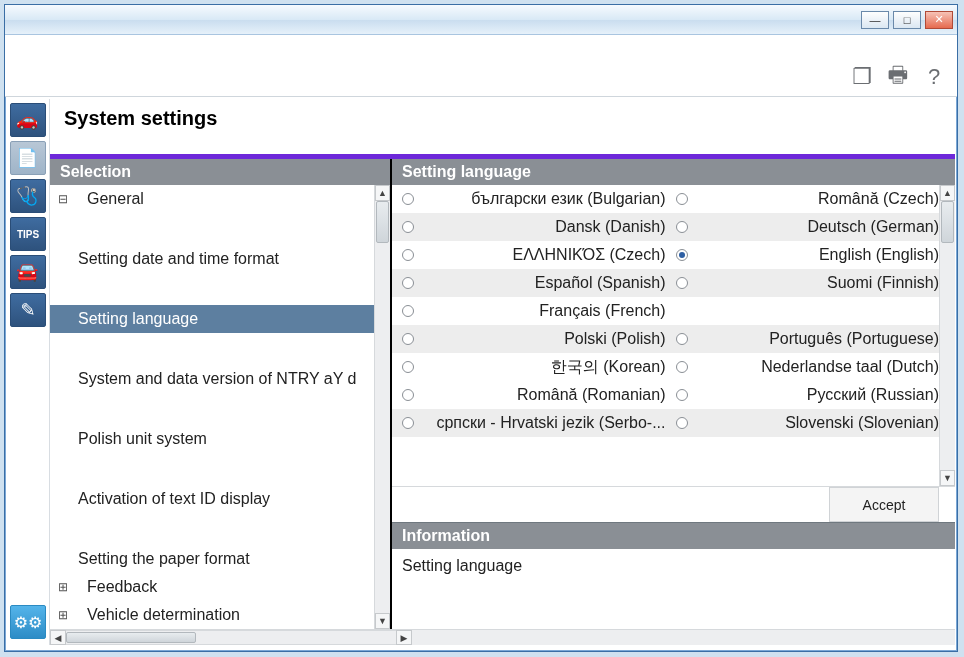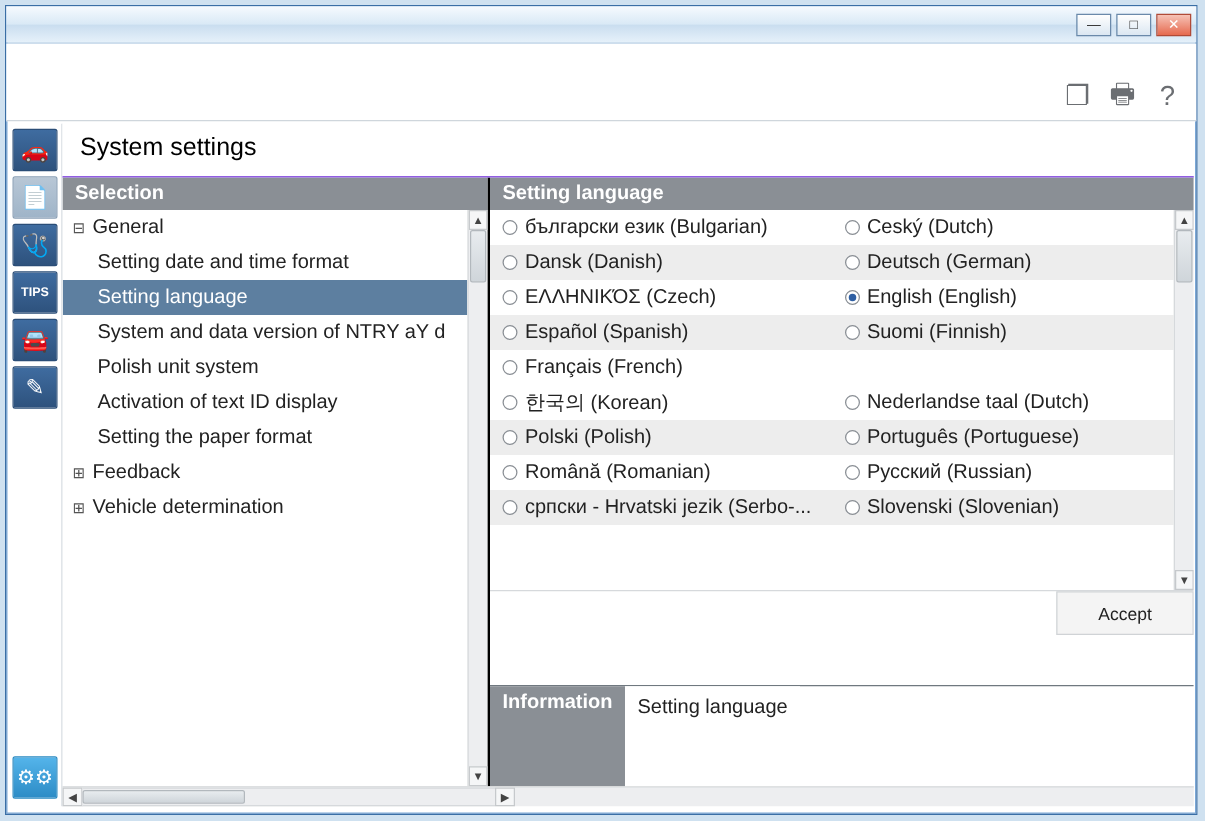--- a/index.html
+++ b/index.html
@@ -97,23 +97,23 @@
     cursor:pointer;
   }
   .workarea {
     flex:1;
     display:flex;
     flex-direction:column;
     border-left:1px solid #d8dde2;
   }
   .page-title {
     font-size: 20px;
-    font-weight: normal;
-    padding: 8px 14px 11px 14px;
-    border-bottom:1px solid #6d28d9;
+    font-weight: bold;
+    padding: 8px 14px 24px 14px;
+    border-bottom:5px solid #6d28d9;
     background:#fff;
   }
   .split {
     flex:1;
     display:flex;
     overflow:hidden;
   }
   .panel-left {
     width: 342px;
     border-right:2px solid #000000;
@@ -152,22 +152,22 @@
     font-size:16px;
     color:#222;
     padding-left:6px;
     white-space:nowrap;
     overflow:hidden;
     cursor:pointer;
   }
   .expander {
     width:14px; text-align:center; color:#555; font-size:12px; margin-right:2px;
   }
-  .tree-row.parent > .label { margin-left:2px; }
-  .tree-row.child { padding-left:28px; }
+  .tree-row.parent > .label { margin-left:15px; }
+  .tree-row.child { padding-left:28px;margin-top:32px; }
   .tree-row.selected {
     background:#5d7fa0;
     color:#fff;
   }
   .vscroll {
     position:absolute; right:0; top:0; bottom:0;
     width:16px;
     background:#edeef0;
     border-left:1px solid #d6d9dc;
   }
@@ -224,51 +224,52 @@
     width:50%;
     display:flex;
     align-items:center;
     gap:6px;
     font-size:16px;
     color:#222;
     padding-left:10px;
     white-space:nowrap;
     overflow:hidden;
     cursor:pointer;
+    justify-content:space-between;
   }
   .radio {
     width:12px; height:12px; border-radius:50%;
     border:1px solid #8a8f95; background:#fff;
     display:inline-flex; align-items:center; justify-content:center;
     flex-shrink:0;
   }
   .radio .dot{ width:6px; height:6px; border-radius:50%; background:#2e5fa3; display:none;}
   .radio.checked .dot{ display:block; }
   .accept-bar {
     height:36px;
     background:#fff;
     border-top:1px solid #d6d9dc;
     display:flex;
     justify-content:flex-end;
     align-items:stretch;
+    padding-right:16px;
   }
   .accept-btn {
     width:110px;
     background:#f4f4f4;
     border:1px solid #d0d3d6;
     display:flex;align-items:center;justify-content:center;
     font-size:14px; color:#222;
     cursor:pointer;
   }
   .info-box {
     border-top:1px solid #6f787f;
     display:flex;
-    flex-direction:row;
+    flex-direction:column;
     flex:0 0 auto;
-    margin-top:40px;
   }
   .info-body {
     padding:8px 10px 40px 10px;
     font-size:16px;
     color:#222;
     background:#fff;
     min-height:80px;
   }
 </style>
 </head>
@@ -356,21 +357,21 @@
           <div class="panel-header">Setting language</div>
           <div class="lang-scroll">
             <div class="lang-inner" id="lang-inner">
                 <div class="lang-row">
                   <div class="lang-cell">
                     <span class="radio"></span>
                     <span>български език (Bulgarian)</span>
                   </div>
                   <div class="lang-cell">
                     <span class="radio"></span>
-                    <span>Ceský (Dutch)</span>
+                    <span>Română (Czech)</span>
                   </div>
                 </div>
                 <div class="lang-row alt">
                   <div class="lang-cell">
                     <span class="radio"></span>
                     <span>Dansk (Danish)</span>
                   </div>
                   <div class="lang-cell">
                     <span class="radio"></span>
                     <span>Deutsch (German)</span>
@@ -397,38 +398,38 @@
                     <span class="radio"></span>
                     <span>Suomi (Finnish)</span>
                   </div>
                 </div>
                 <div class="lang-row">
                   <div class="lang-cell">
                     <span class="radio"></span>
                     <span>Français (French)</span>
                   </div>
                 </div>
+                <div class="lang-row alt">
+                  <div class="lang-cell">
+                    <span class="radio"></span>
+                    <span>Polski (Polish)</span>
+                  </div>
+                  <div class="lang-cell">
+                    <span class="radio"></span>
+                    <span>Português (Portuguese)</span>
+                  </div>
+                </div>
                 <div class="lang-row">
                   <div class="lang-cell">
                     <span class="radio"></span>
                     <span>한국의 (Korean)</span>
                   </div>
                   <div class="lang-cell">
                     <span class="radio"></span>
                     <span>Nederlandse taal (Dutch)</span>
-                  </div>
-                </div>
-                <div class="lang-row alt">
-                  <div class="lang-cell">
-                    <span class="radio"></span>
-                    <span>Polski (Polish)</span>
-                  </div>
-                  <div class="lang-cell">
-                    <span class="radio"></span>
-                    <span>Português (Portuguese)</span>
                   </div>
                 </div>
                 <div class="lang-row">
                   <div class="lang-cell">
                     <span class="radio"></span>
                     <span>Română (Romanian)</span>
                   </div>
                   <div class="lang-cell">
                     <span class="radio"></span>
                     <span>Русский (Russian)</span>

